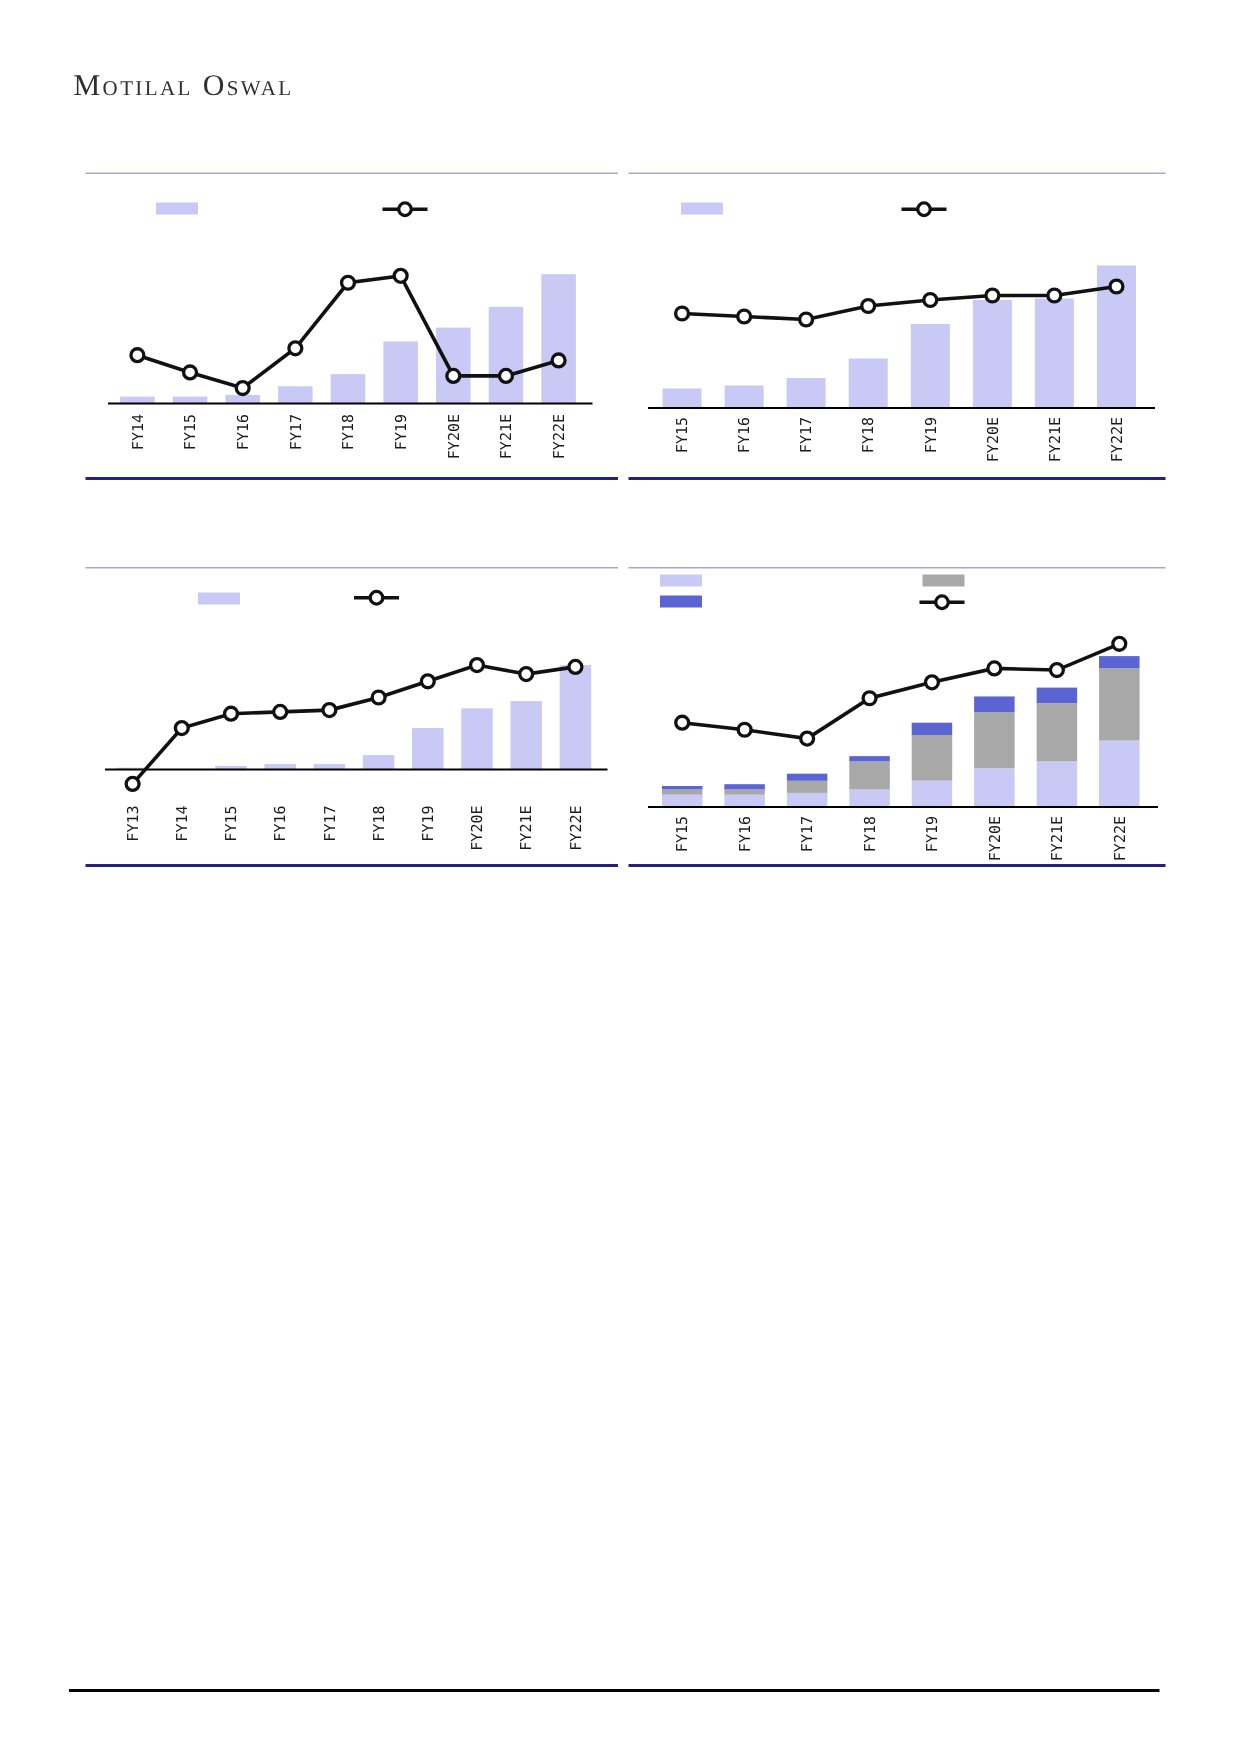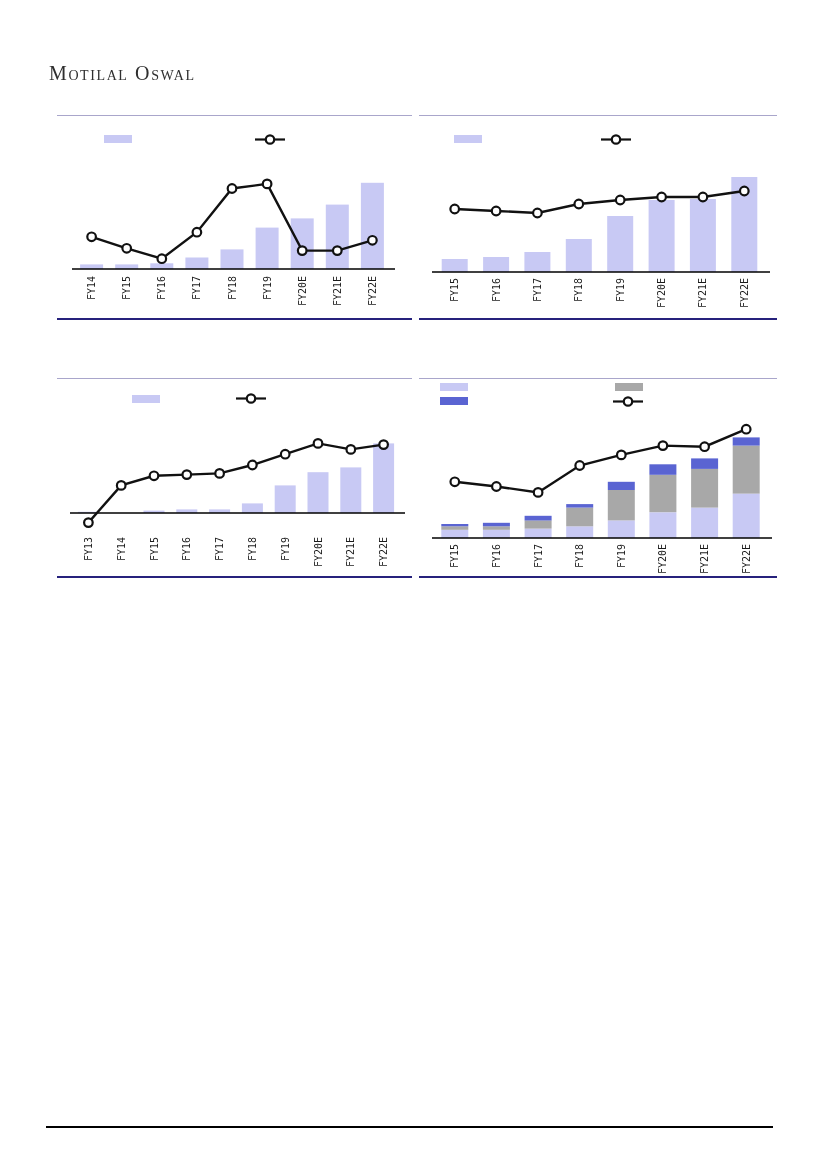--- a/index.html
+++ b/index.html
@@ -4,21 +4,21 @@
 <style>
   html,body{margin:0;padding:0;background:#ffffff;}
   #page{
     position:relative;
     width:827px;height:1169px;
     background:#ffffff;
     overflow:hidden;
     font-family:"Liberation Sans", sans-serif;
   }
   .brand{
-    position:absolute;left:49px;top:62px;
+    position:absolute;left:49px;top:46px;
     font-family:"Liberation Serif", serif;
     font-variant:small-caps;
     font-size:20px;
     letter-spacing:1.6px;
     color:#2f2f2f;
   }
   .chart-panel{
     position:absolute;
     box-sizing:border-box;
     border-top:1px solid #a9a6cb;

